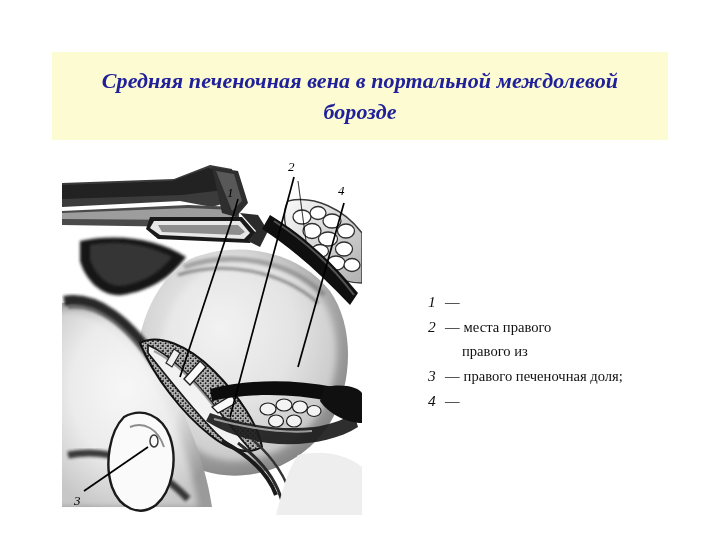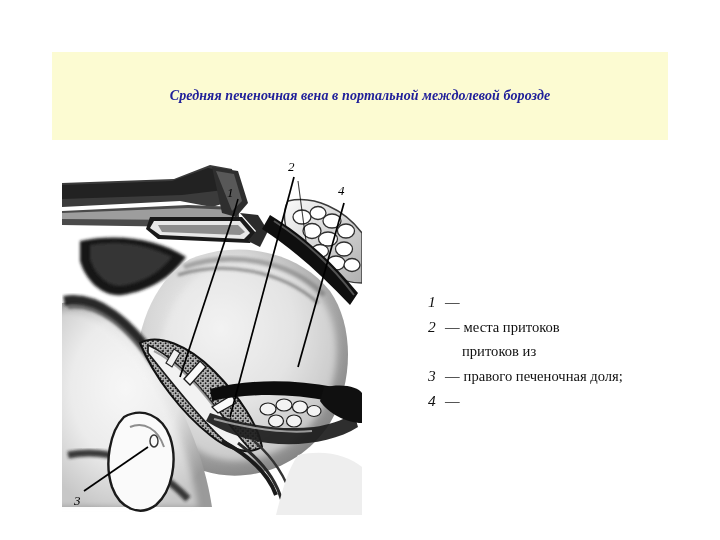--- a/index.html
+++ b/index.html
@@ -32,21 +32,21 @@
     height: 88px;
     background: #fcfbd2;
     display: flex;
     align-items: center;
     justify-content: center;
   }
   #title-text {
     font-family: "Liberation Serif", serif;
     font-style: italic;
     font-weight: bold;
-    font-size: 14px;
+    font-size: 22px;
     line-height: 1.42;
     color: #20209a;
     text-align: center;
     width: 540px;
     letter-spacing: .1px;
   }
 
   
   #illustration {
     position: absolute;
@@ -285,23 +285,23 @@
   <div id="legend">
 
     <div class="legend-row">
       <span class="legend-num">1</span>
       <span class="legend-dash">—</span>
     </div>
 
     <div class="legend-row">
       <span class="legend-num">2</span>
       <span class="legend-dash">—</span>
-      <span class="legend-text">места притоков</span>
+      <span class="legend-text">места правого</span>
     </div>
-    <div class="legend-cont">притоков из</div>
+    <div class="legend-cont">правого из</div>
 
     <div class="legend-row">
       <span class="legend-num">3</span>
       <span class="legend-dash">—</span>
       <span class="legend-text">правого печеночная доля;</span>
     </div>
 
     <div class="legend-row">
       <span class="legend-num">4</span>
       <span class="legend-dash">—</span>

